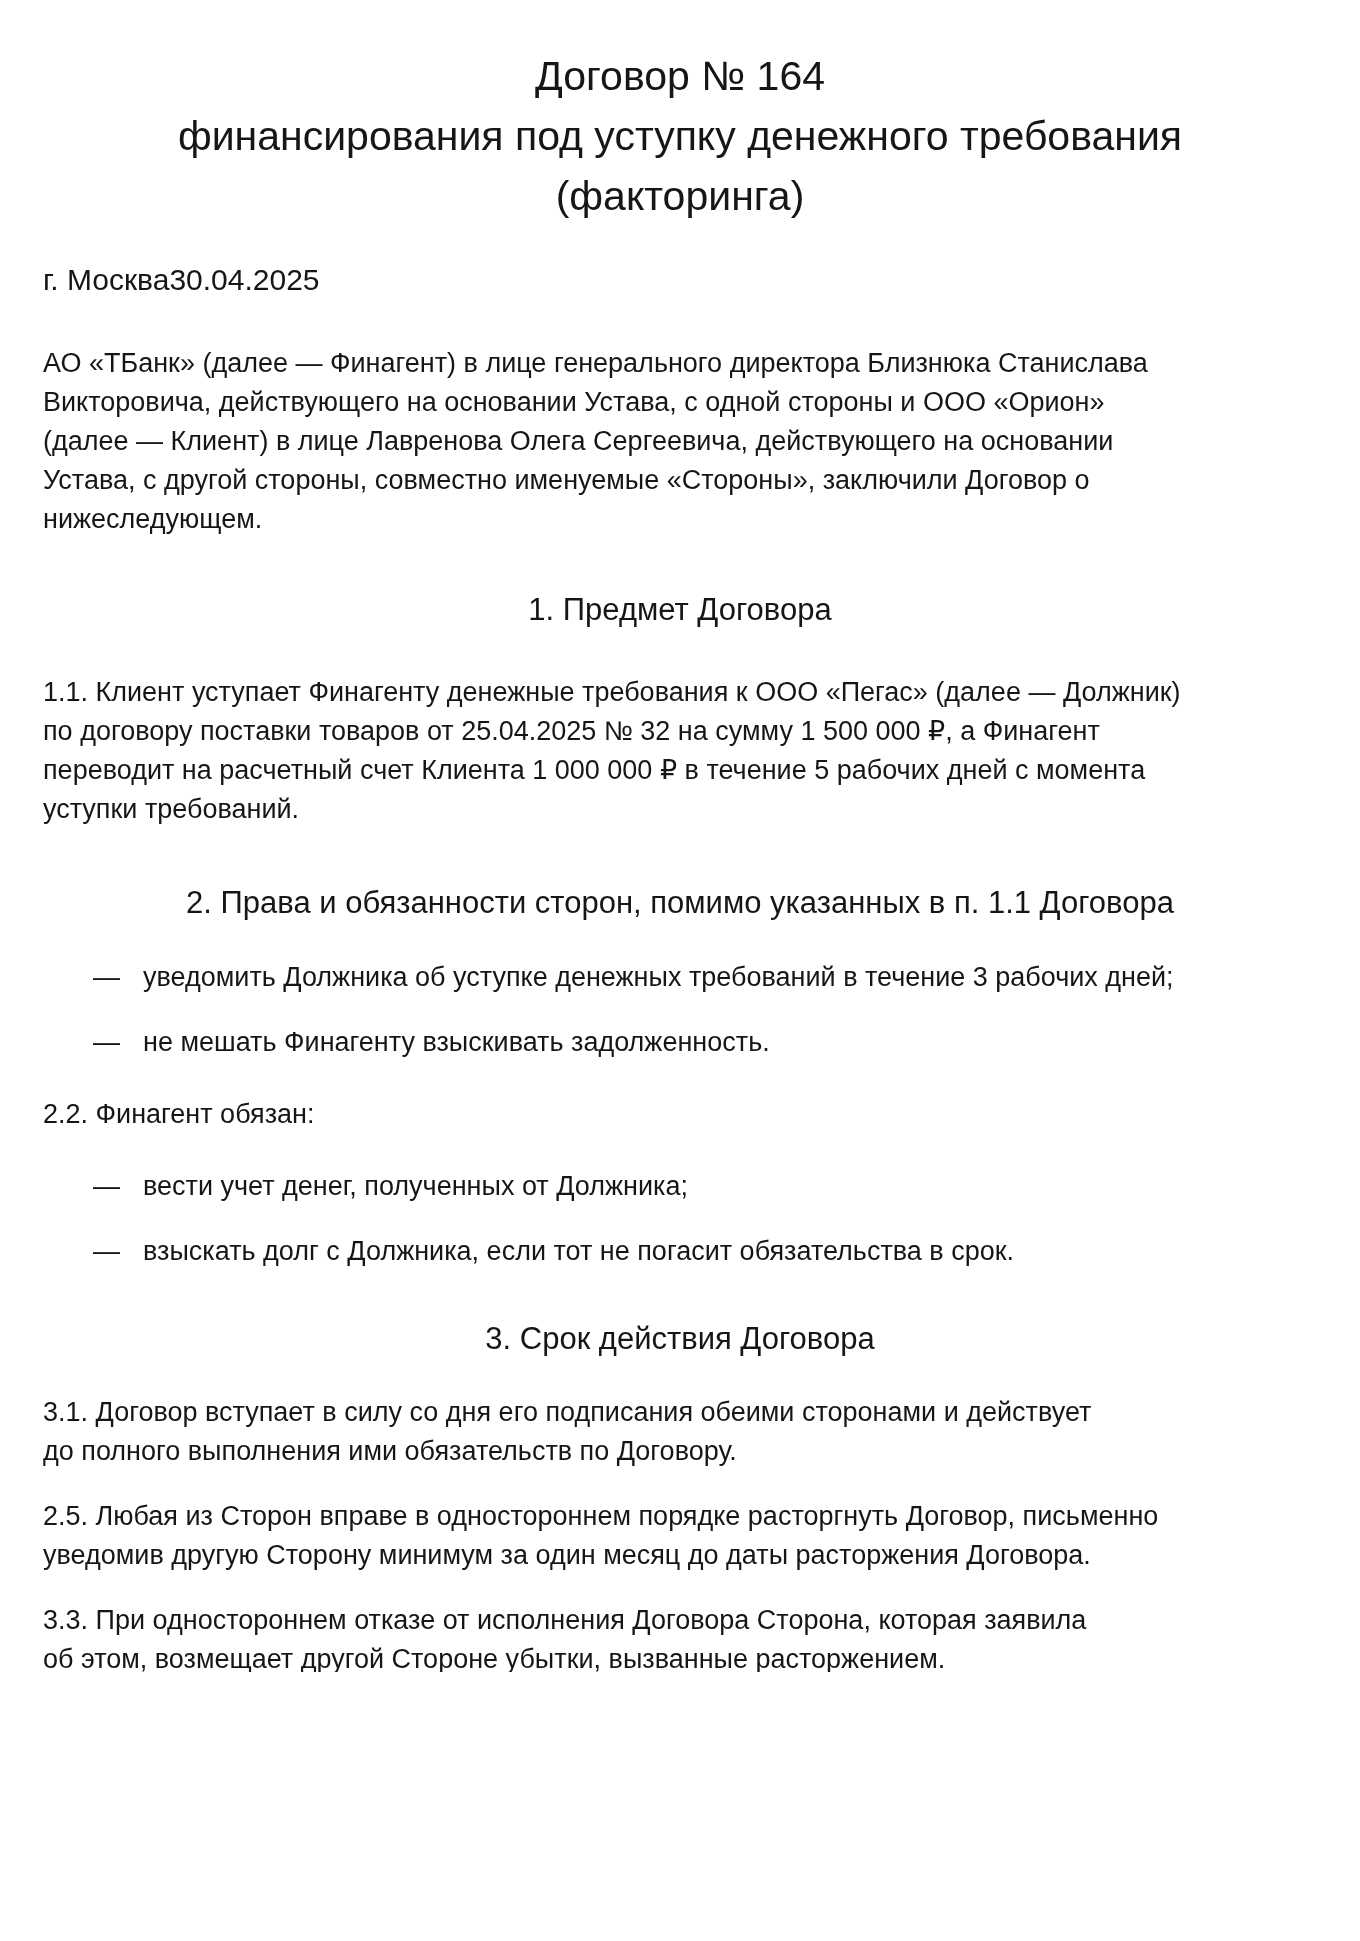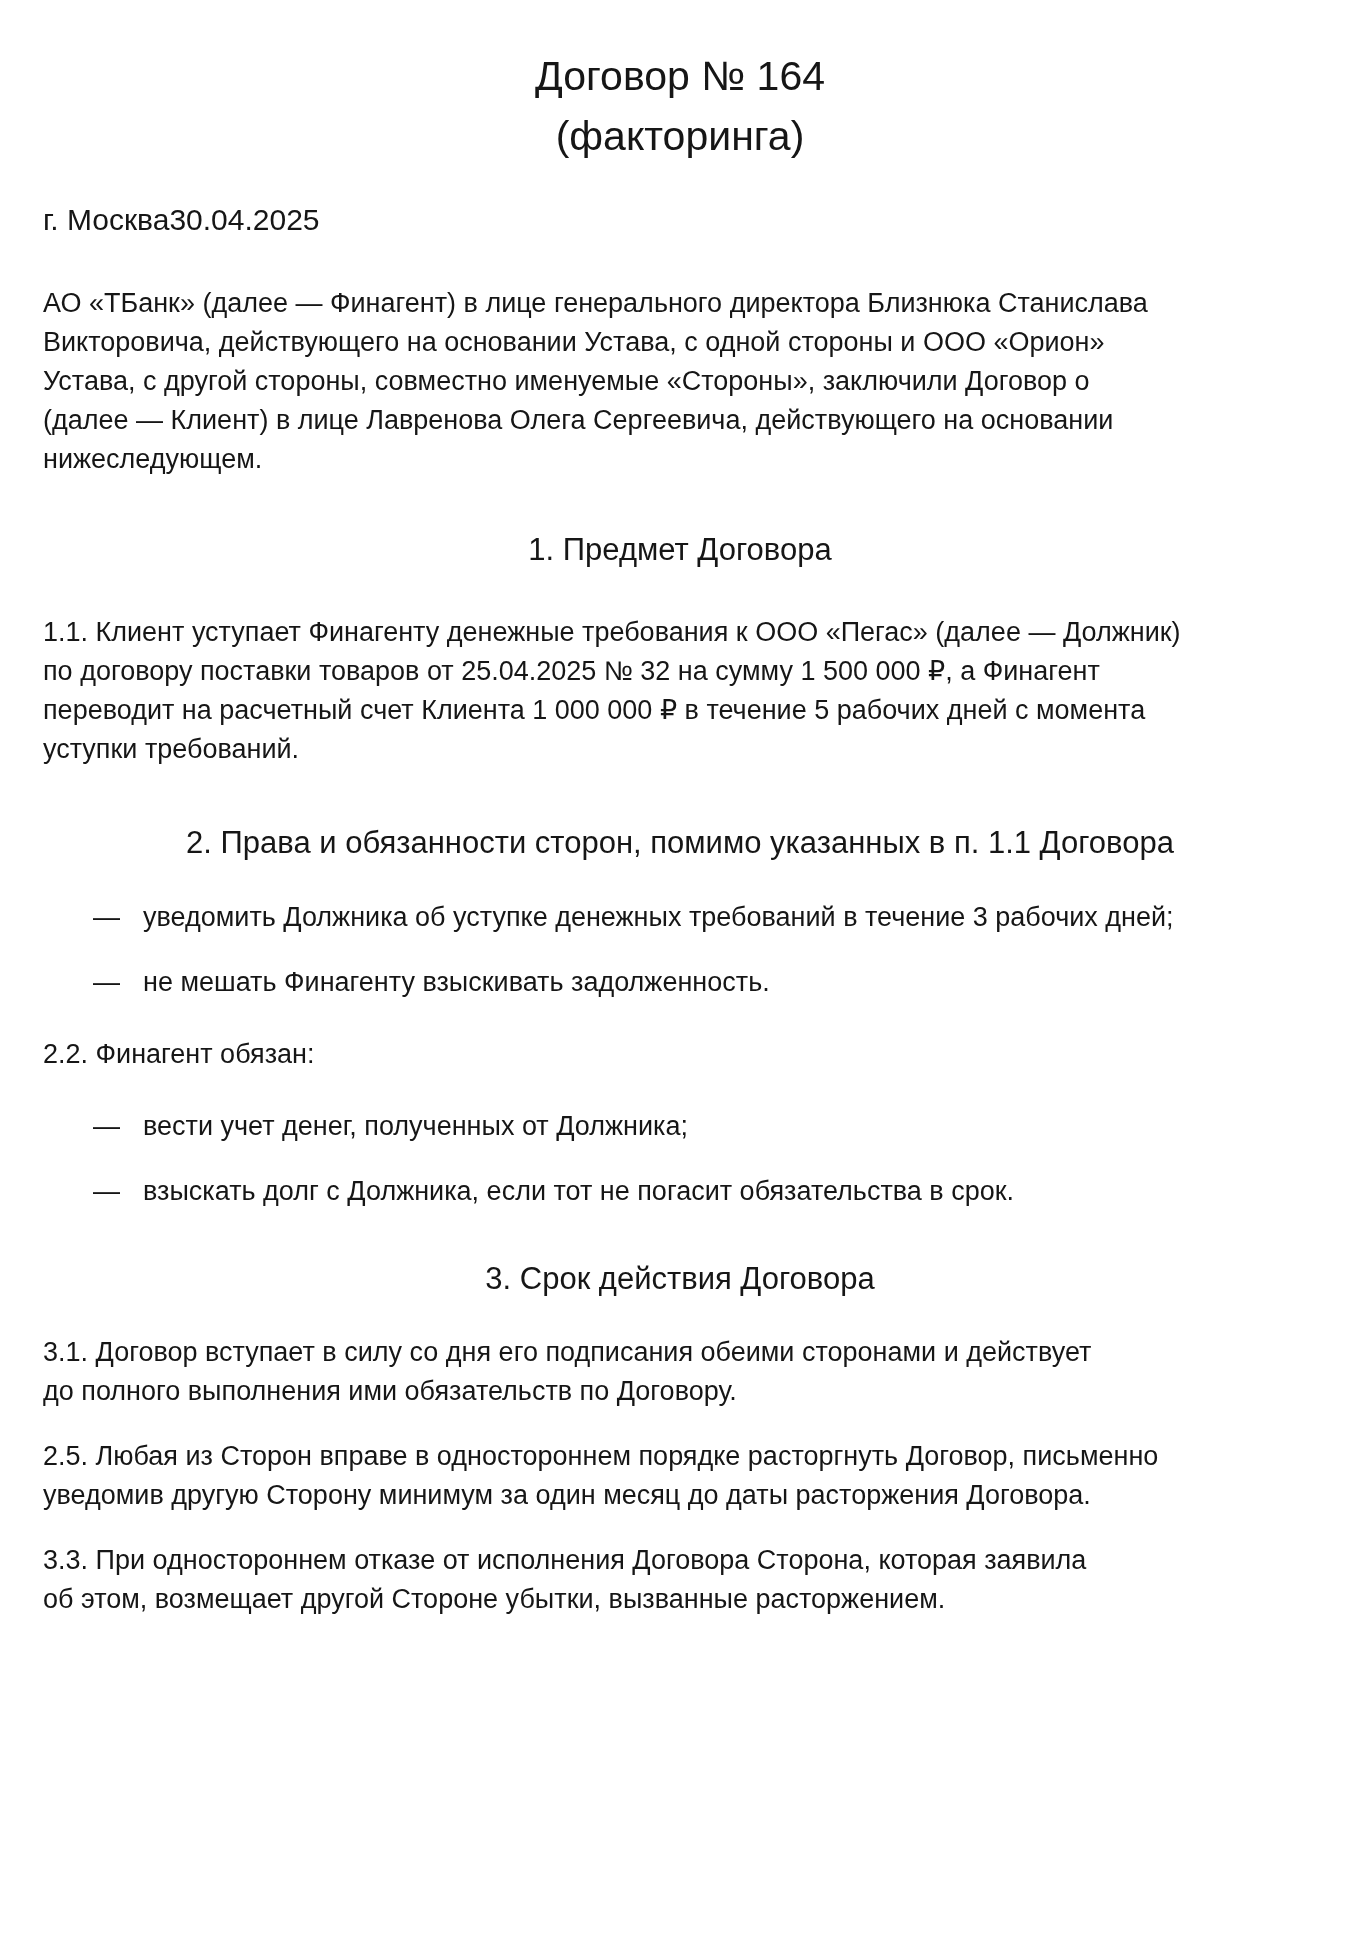--- a/index.html
+++ b/index.html
@@ -71,33 +71,34 @@
     white-space:nowrap;
   }
 </style>
 </head>
 <body>
 
 <div class="page">
 
   <div class="title">
     <div class="line">Договор № 164</div>
+    <div class="line">финансирования под уступку денежного требования</div>
     <div class="line">(факторинга)</div>
   </div>
 
   <div class="meta-row">
     <span>г. Москва</span>
     <span>30.04.2025</span>
   </div>
 
   <div class="para body-text intro">
     <div class="line">АО «ТБанк» (далее — Финагент) в лице генерального директора Близнюка Станислава</div>
     <div class="line">Викторовича, действующего на основании Устава, с одной стороны и ООО «Орион»</div>
+    <div class="line">(далее — Клиент) в лице Лавренова Олега Сергеевича, действующего на основании</div>
     <div class="line">Устава, с другой стороны, совместно именуемые «Стороны», заключили Договор о</div>
-    <div class="line">(далее — Клиент) в лице Лавренова Олега Сергеевича, действующего на основании</div>
     <div class="line">нижеследующем.</div>
   </div>
 
   <div class="section-heading h1">1. Предмет Договора</div>
 
   <div class="para body-text p11">
     <div class="line">1.1. Клиент уступает Финагенту денежные требования к ООО «Пегас» (далее — Должник)</div>
     <div class="line">по договору поставки товаров от 25.04.2025 № 32 на сумму 1 500 000 ₽, а Финагент</div>
     <div class="line">переводит на расчетный счет Клиента 1 000 000 ₽ в течение 5 рабочих дней с момента</div>
     <div class="line">уступки требований.</div>

